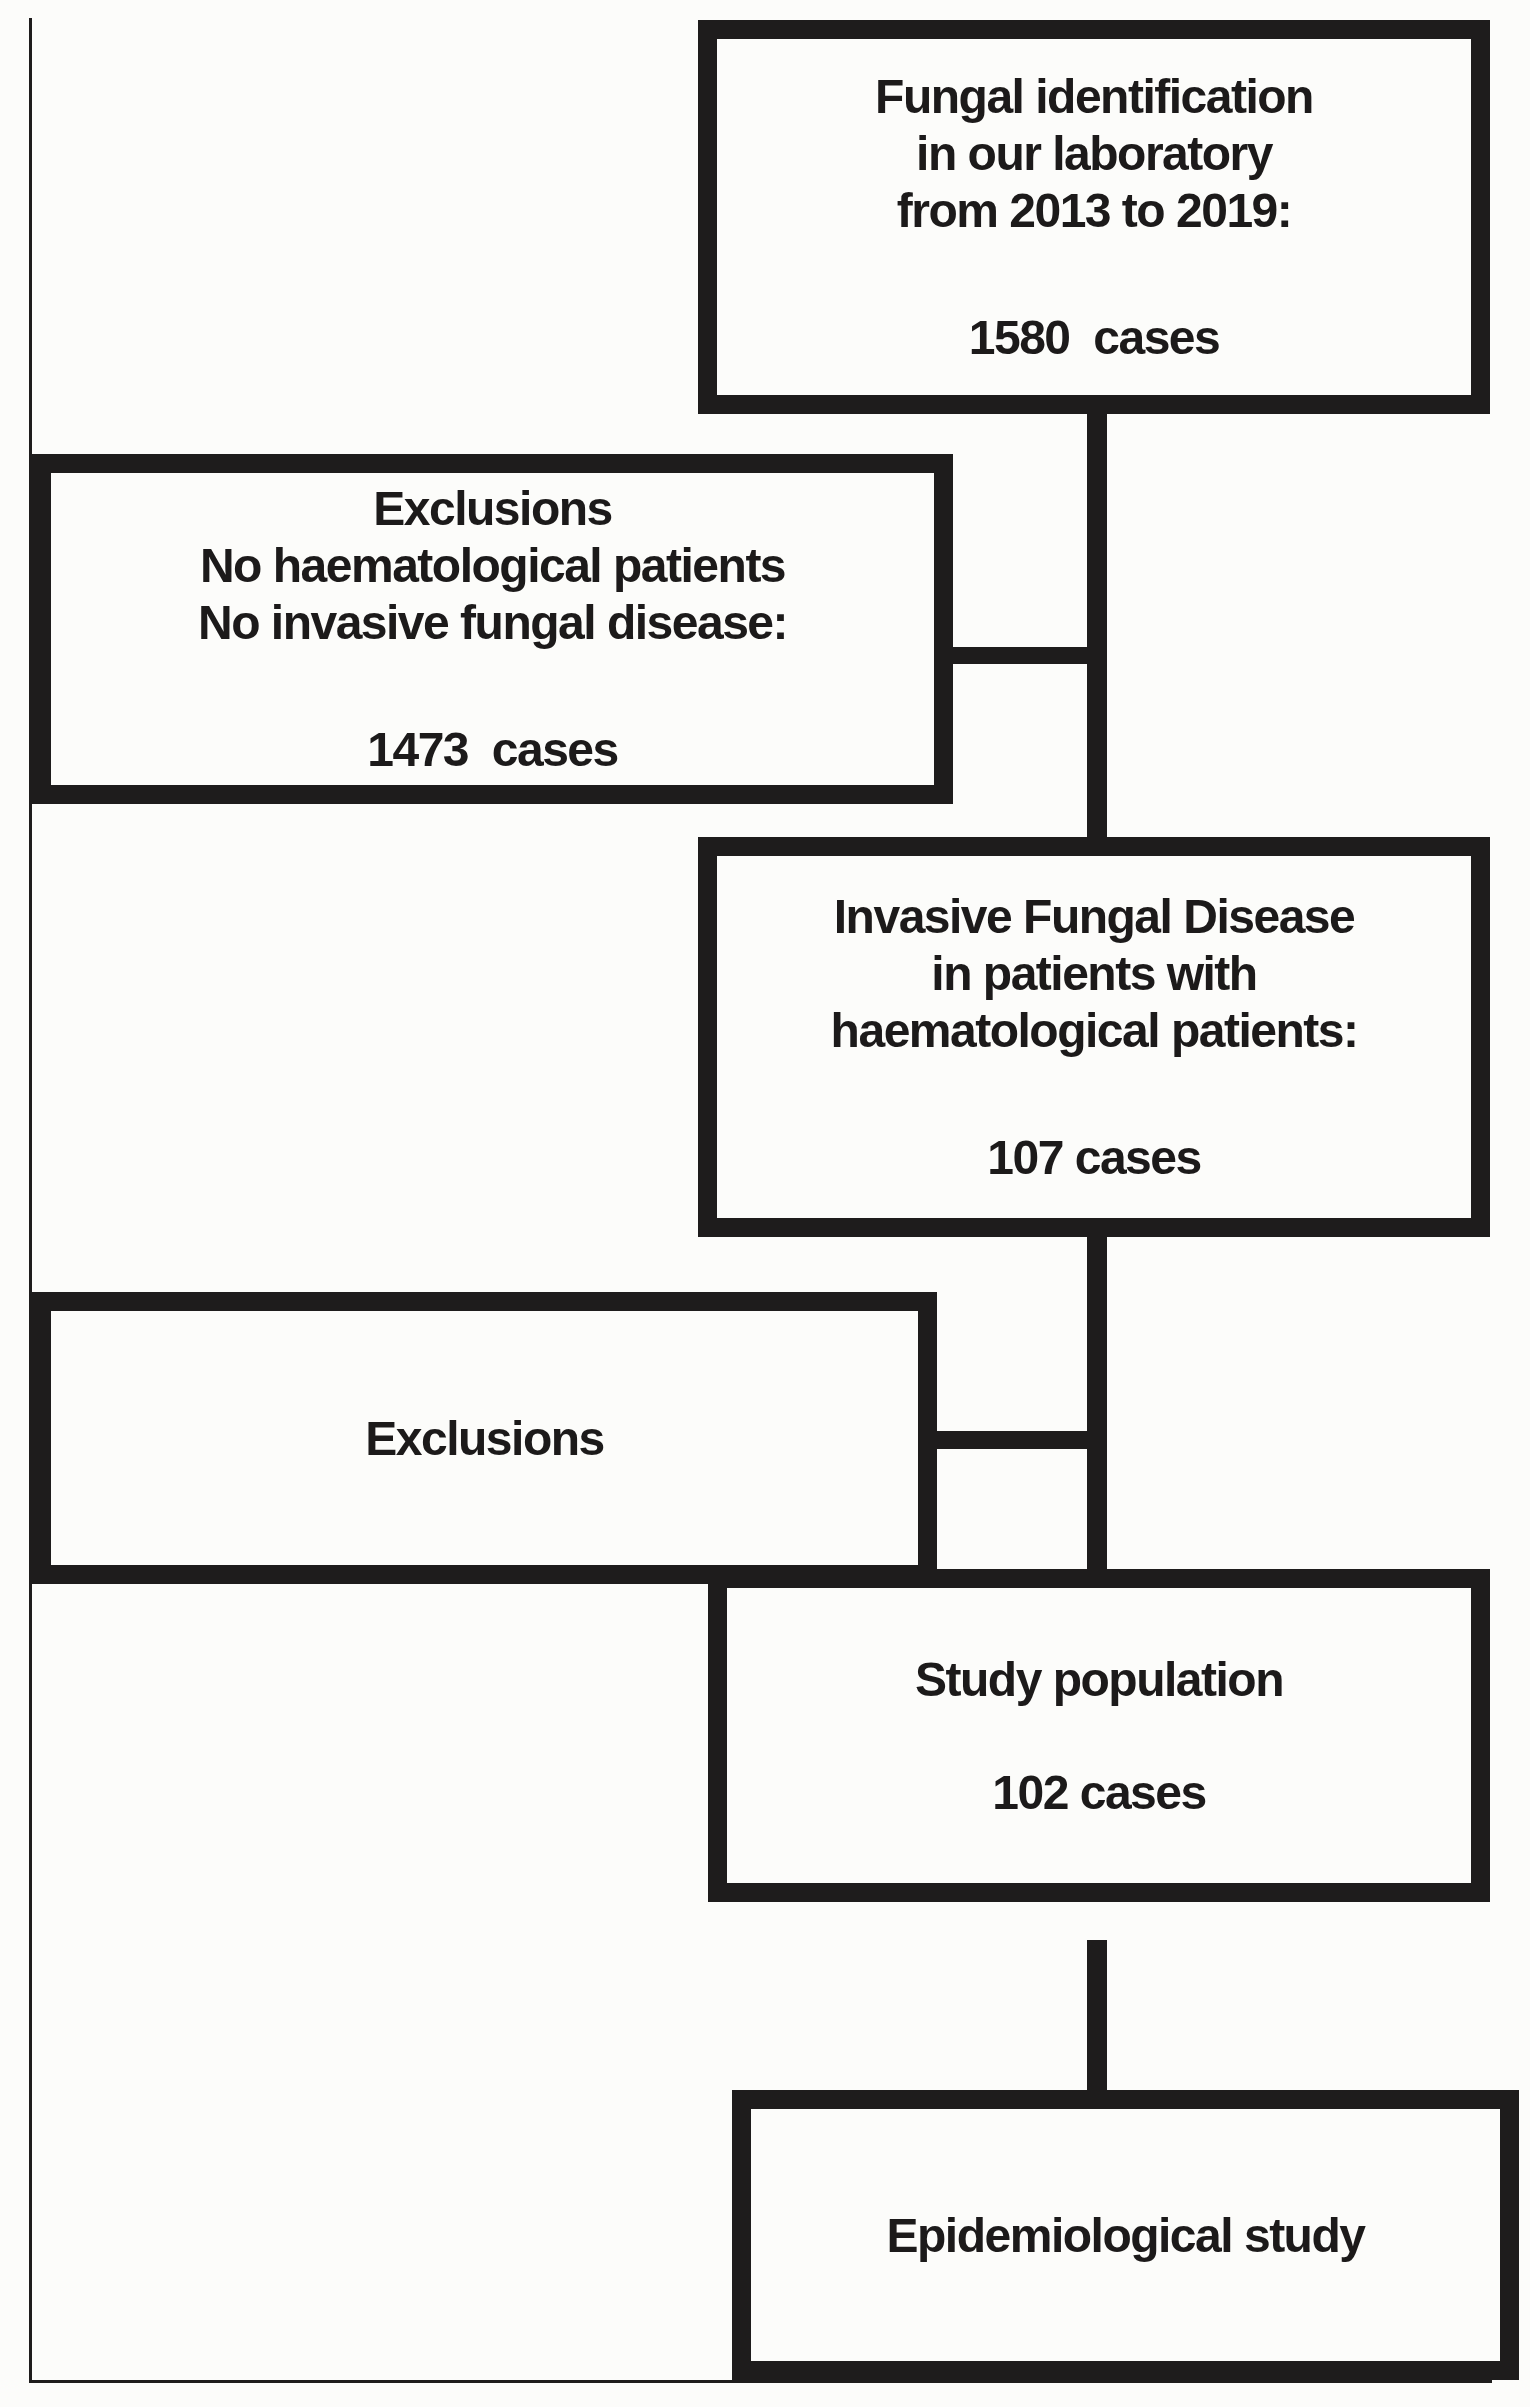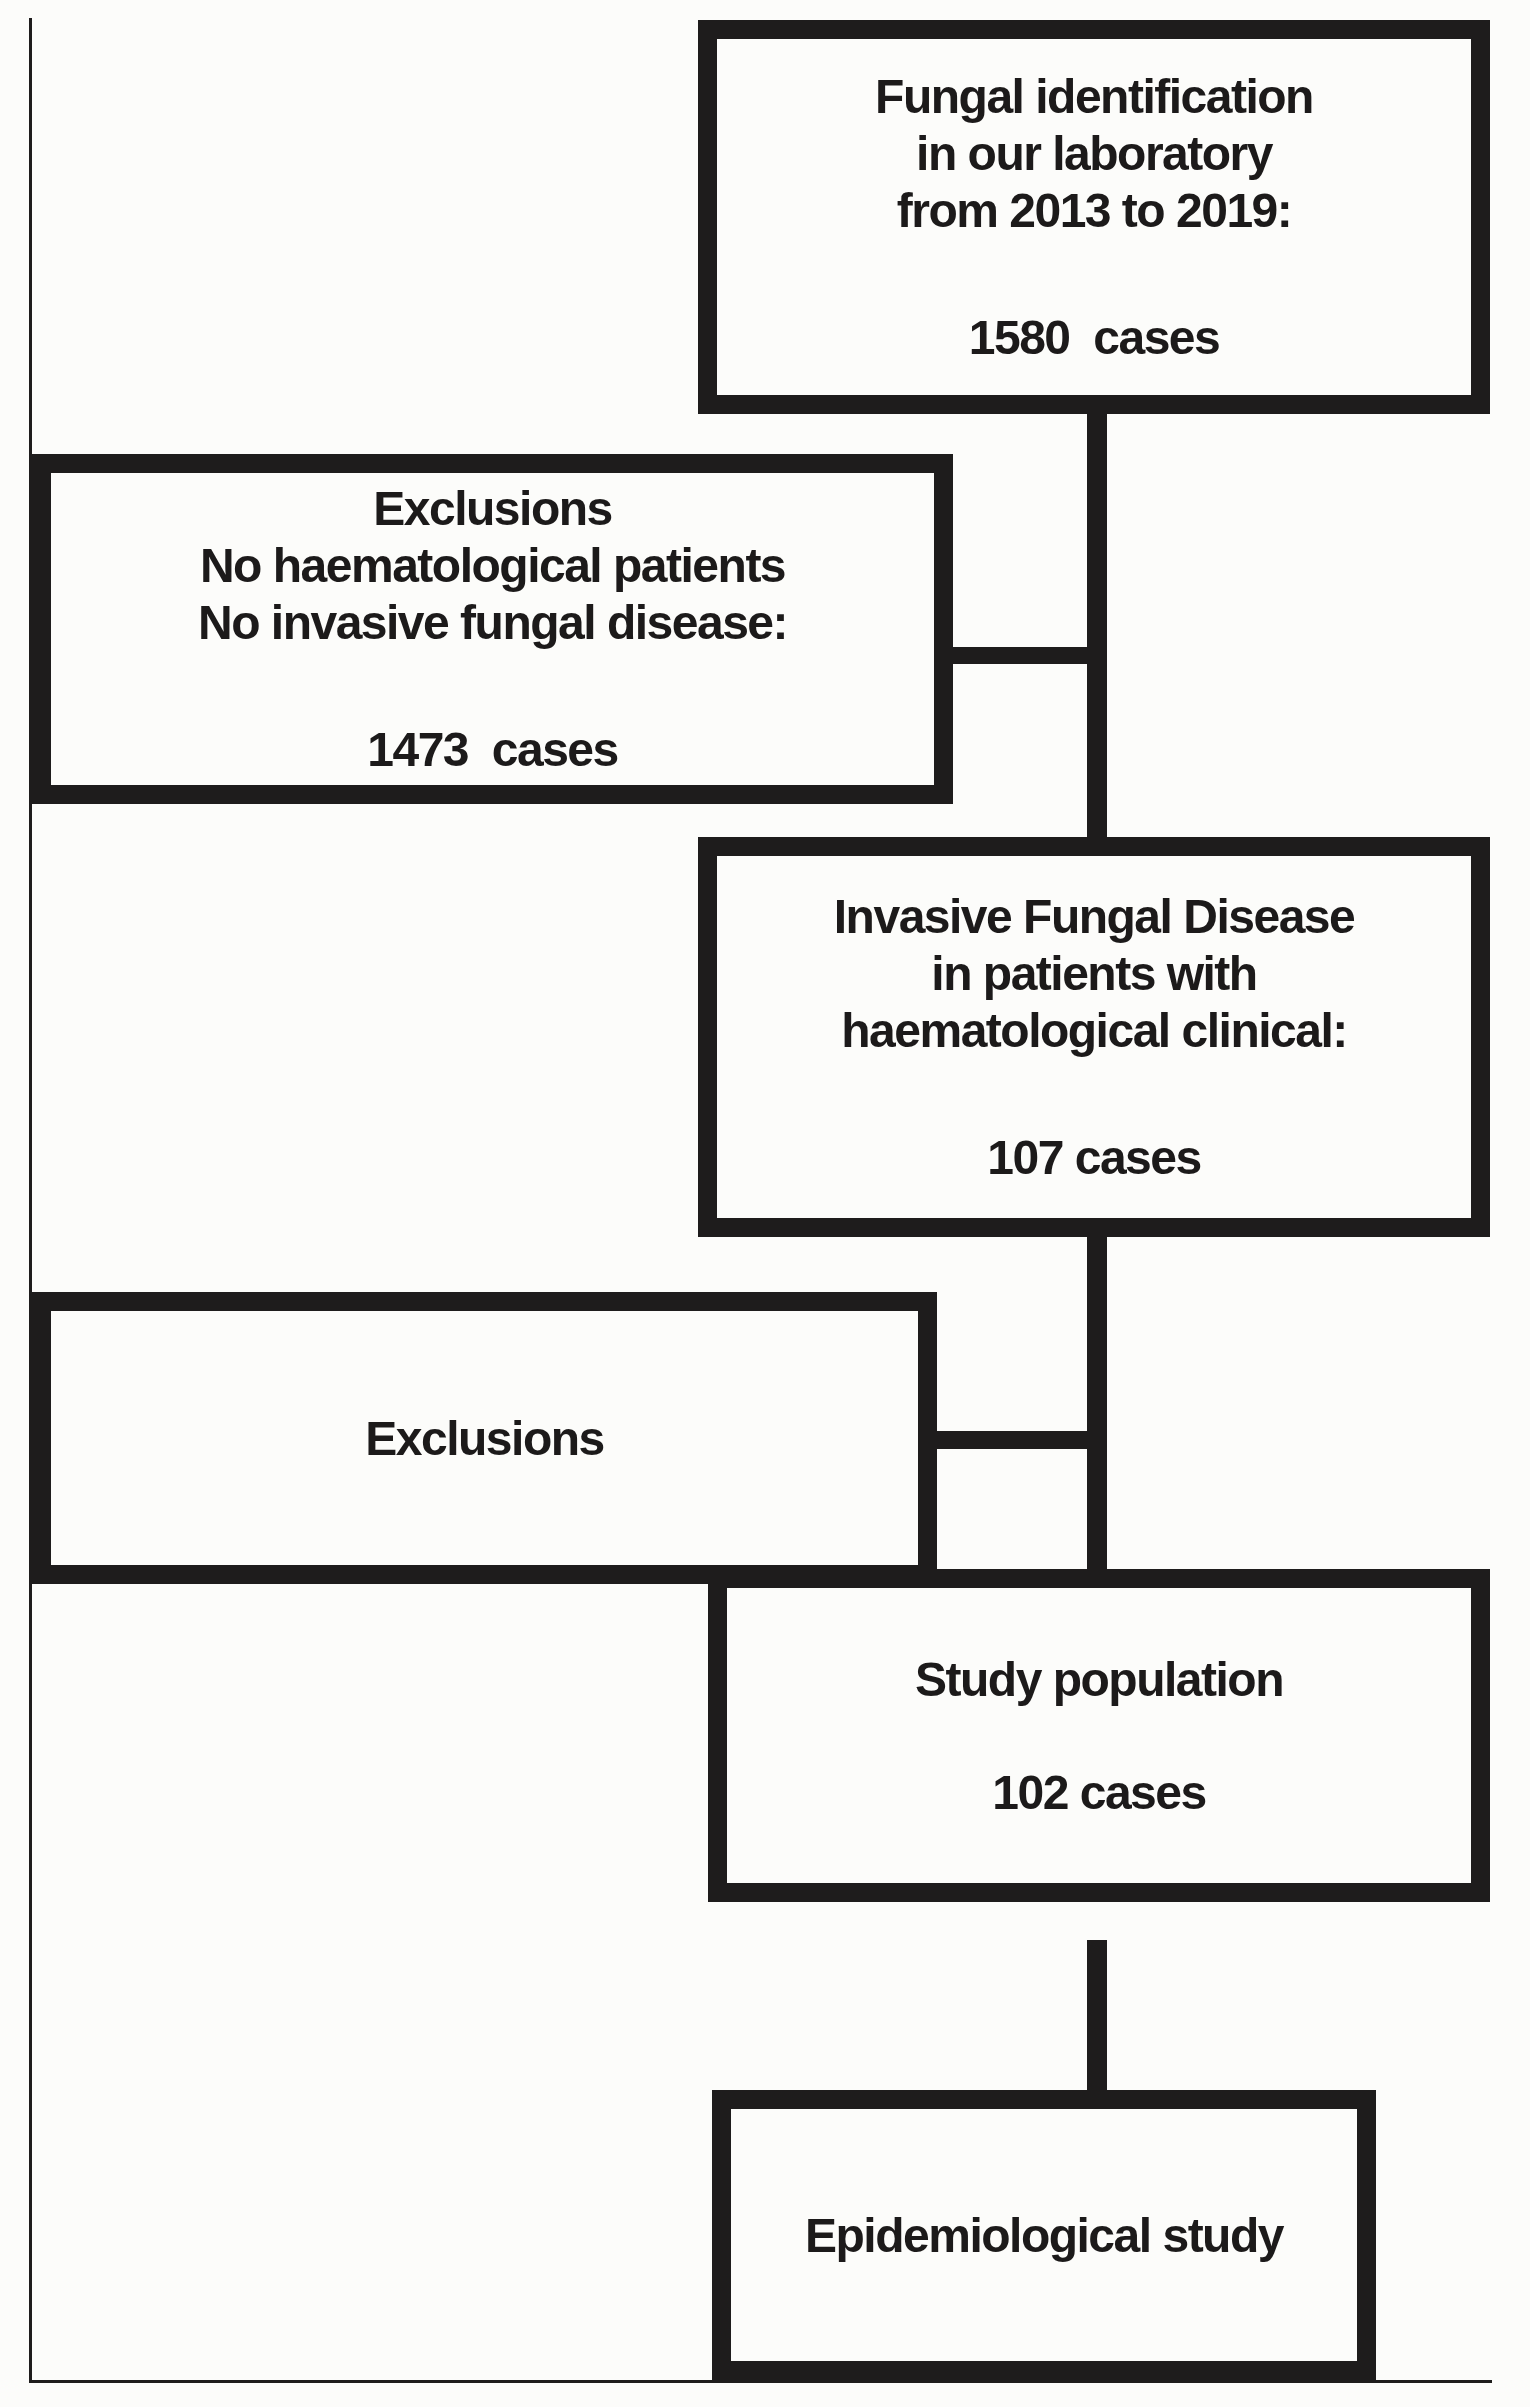--- a/index.html
+++ b/index.html
@@ -84,38 +84,38 @@
       <div class="box-line">No haematological patients</div>
       <div class="box-line">No invasive fungal disease:</div>
     </div>
     <div class="box-cases">1473  cases</div>
   </div>
 
   <div class="box" style="left:698px; top:837px; width:792px; height:400px;">
     <div>
       <div class="box-line">Invasive Fungal Disease</div>
       <div class="box-line">in patients with</div>
-      <div class="box-line">haematological clinical:</div>
+      <div class="box-line">haematological patients:</div>
     </div>
     <div class="box-cases">107 cases</div>
   </div>
 
   <div class="box" style="left:32px; top:1292px; width:905px; height:292px;">
     <div>
       <div class="box-line">Exclusions</div>
     </div>
   </div>
 
   <div class="box gap-sm" style="left:708px; top:1569px; width:782px; height:333px;">
     <div>
       <div class="box-line">Study population</div>
     </div>
     <div class="box-cases">102 cases</div>
   </div>
 
-  <div class="box" style="left:712px; top:2090px; width:664px; height:290px;">
+  <div class="box" style="left:732px; top:2090px; width:787px; height:290px;">
     <div>
       <div class="box-line">Epidemiological study</div>
     </div>
   </div>
 
 </div>
 
 
 </body></html>

